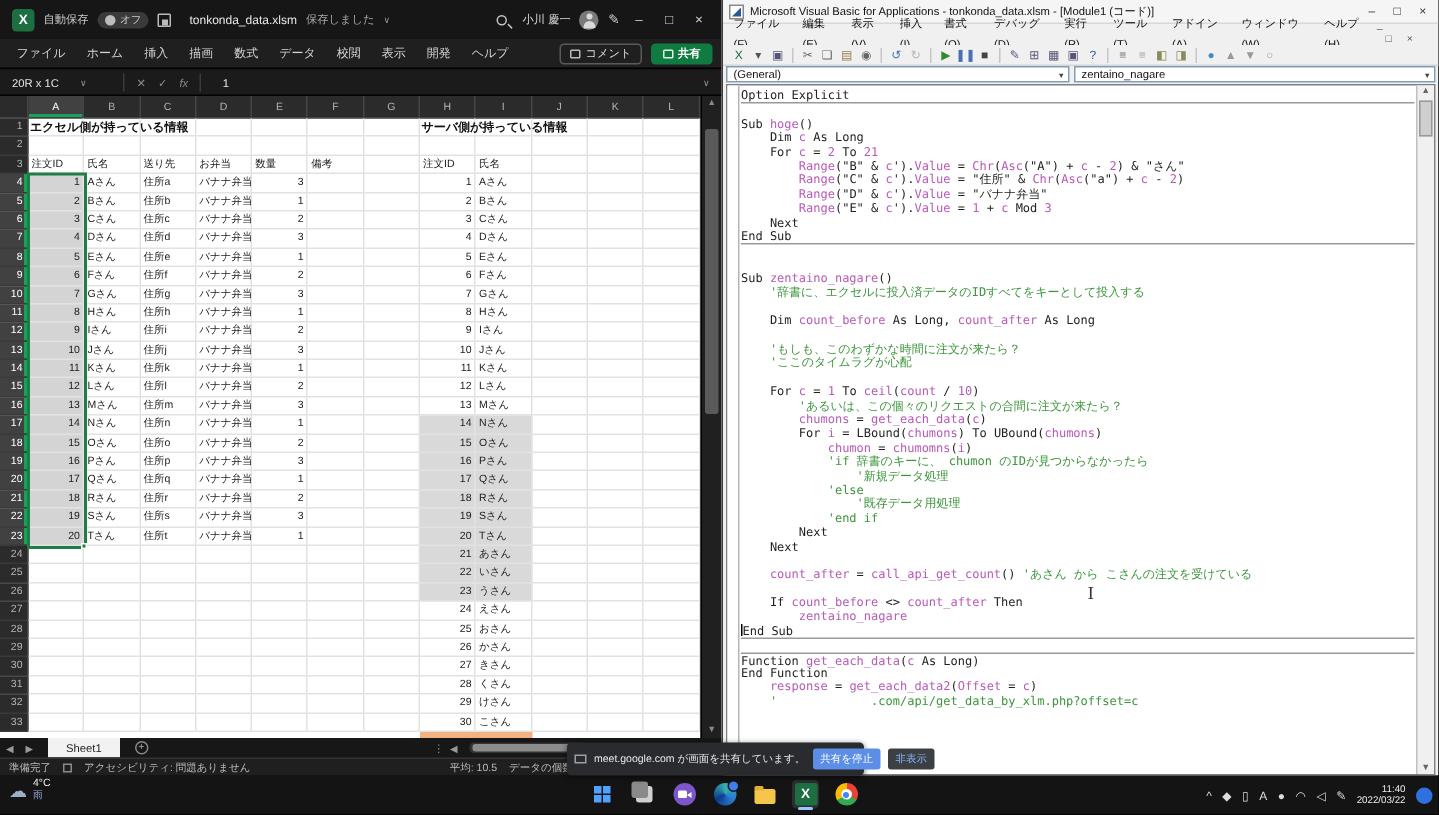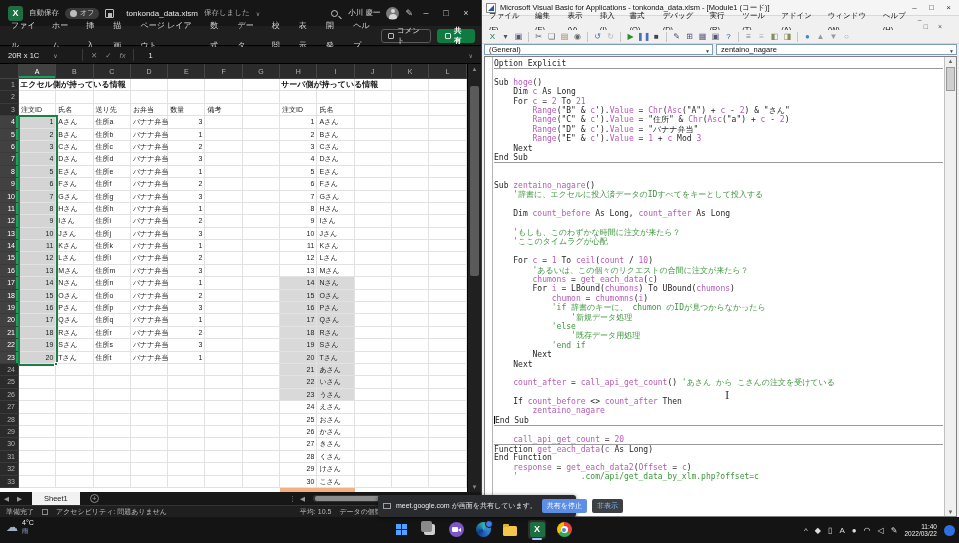--- a/index.html
+++ b/index.html
@@ -158,21 +158,20 @@
     <span class="wbtn">□</span>
     <span class="wbtn">×</span>
   </div>
   <div class="emenu">
     <span class="sp" style="flex:0 0 0"></span>
     <span id="emenu-items" style="display:flex">
         <span class="emi">ファイル</span>
         <span class="emi">ホーム</span>
         <span class="emi">挿入</span>
         <span class="emi">描画</span>
-        <span class="emi">ページ レイアウト</span>
         <span class="emi">数式</span>
         <span class="emi">データ</span>
         <span class="emi">校閲</span>
         <span class="emi">表示</span>
         <span class="emi">開発</span>
         <span class="emi">ヘルプ</span>
       </span>
     <span class="sp"></span>
     <span class="cmtbtn">
         <span class="cmtic"></span>
@@ -848,21 +847,20 @@
         <div class="cl"><span class="t-c">            'end if</span></div>
         <div class="cl"><span class="t-k">        Next</span></div>
         <div class="cl"><span class="t-k">    Next</span></div>
         <div class="cl"></div>
         <div class="cl"><span class="t-k">    </span><span class="t-i">count_after</span><span class="t-k"> = </span><span class="t-i">call_api_get_count</span><span class="t-k">() </span><span class="t-c">'あさん から こさんの注文を受けている</span></div>
         <div class="cl"></div>
         <div class="cl"><span class="t-k">    If </span><span class="t-i">count_before</span><span class="t-k"> &lt;&gt; </span><span class="t-i">count_after</span><span class="t-k"> Then</span></div>
         <div class="cl"><span class="t-k">        </span><span class="t-i">zentaino_nagare</span></div>
         <div class="cl"><span class="caret"></span><span class="t-k">End Sub</span></div>
         <div class="cl sep"></div>
-        <div class="cl"><span class="t-k">    </span><span class="t-i">call_api_get_count</span><span class="t-k"> = </span><span class="t-i">20</span></div>
         <div class="cl sep"><span class="t-k">Function </span><span class="t-i">get_each_data</span><span class="t-k">(</span><span class="t-i">c</span><span class="t-k"> As Long)</span></div>
         <div class="cl"><span class="t-k">End Function</span></div>
         <div class="cl"><span class="t-k">    </span><span class="t-i">response</span><span class="t-k"> = </span><span class="t-i">get_each_data2</span><span class="t-k">(</span><span class="t-i">Offset</span><span class="t-k"> = </span><span class="t-i">c</span><span class="t-k">)</span></div>
         <div class="cl"><span class="t-c">    '             .com/api/get_data_by_xlm.php?offset=c</span></div>
       </div>
     <div class="vscroll">
         <span style="position:absolute;top:1px;left:0;right:0">▲</span>
         <span class="vthumb"></span>
         <span style="position:absolute;bottom:1px;left:0;right:0">▼</span>
       </div>

